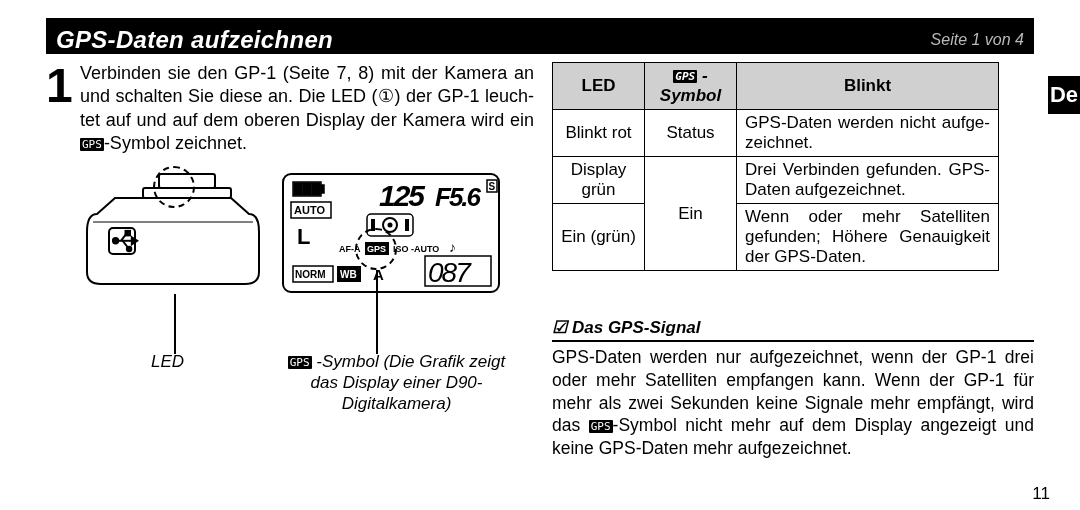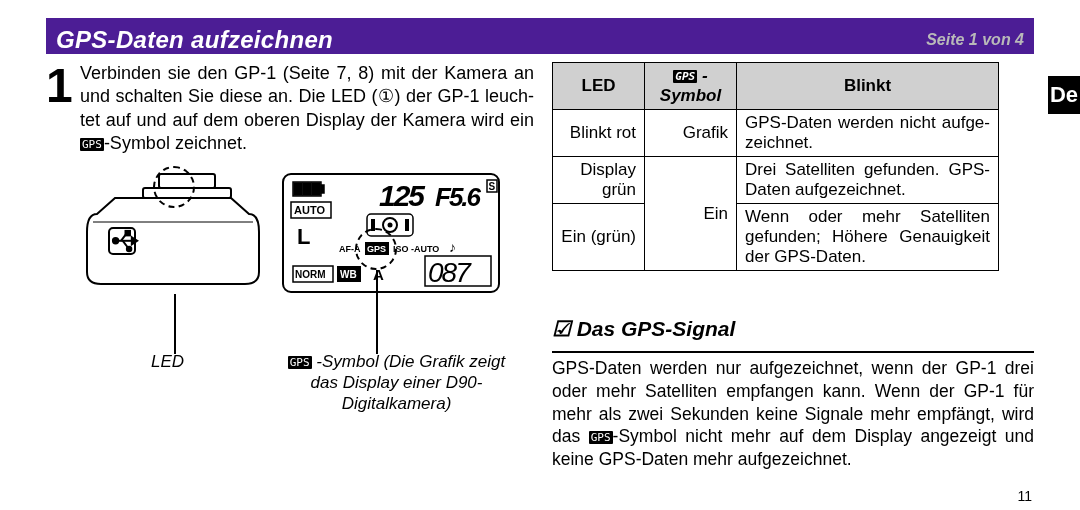--- a/index.html
+++ b/index.html
@@ -9,40 +9,40 @@
     font-family: Arial, Helvetica, sans-serif;
     font-size: 18px;
     color: #000;
     background: #fff;
     position: relative;
     padding: 18px 46px 10px 46px;
   }
 
   
   .header-bar {
-    background: #4c1d95;
+    background: #000000;
     color: #fff;
     height: 36px;
     display: flex;
     align-items: center;
     justify-content: space-between;
     padding: 8px 10px 0 10px;
     margin-bottom: 8px;
   }
   .header-title {
     font-size: 24px;
     font-weight: 700;
     font-style: italic;
     letter-spacing: 0.3px;
   }
   .header-page {
     font-size: 16px;
     font-style: italic;
     color: #b9b9b9;
-    font-weight: 700;
+    font-weight: 400;
   }
 
   .columns {
     display: flex;
     gap: 18px;
   }
   .col-left {
     width: 488px;
     flex: 0 0 auto;
   }
@@ -123,21 +123,21 @@
     border: 1px solid #000;
     padding: 3px 8px;
     vertical-align: middle;
   }
   table.gps th {
     background: #d0d0d0;
     font-weight: 700;
     text-align: center;
     font-size: 17px;
   }
-  table.gps td.c { text-align: right; padding-left: 8px; }
+  table.gps td.c { text-align: center; padding-left: 8px; }
   table.gps td.j { text-align: justify; }
   .gps-chip {
     display: inline-block;
     background:#000;
     color:#fff;
     font-size:11px;
     padding: 1px 2px;
     line-height: 1;
     border-radius: 1px;
     vertical-align: 1px;
@@ -145,35 +145,35 @@
   }
 
   
   .note {
     margin-top: 46px;
   }
   .note-title {
     border-bottom: 2px solid #000;
     font-weight: 700;
     font-style: italic;
-    font-size: 21px;
-    padding-bottom: 10px;
+    font-size: 17px;
+    padding-bottom: 2px;
     margin-bottom: 4px;
   }
   .note-body {
     text-align: justify;
     font-size: 17.5px;
     line-height: 1.3;
   }
 
   .pagenum {
     position: absolute;
     bottom: 6px;
-    right: 48px;
-    font-size: 14px;
+    right: 30px;
+    font-size: 17px;
   }
 
   
   .dashed-circle {
     position: absolute;
     border: 2px dashed #000;
     border-radius: 50%;
   }
   .leader {
     position: absolute;
@@ -303,27 +303,27 @@
 
     <table class="gps">
       <tbody>
           <tr>
         <th style="width:92px;">LED</th>
         <th style="width:92px;font-style:italic;"><span class="gps-chip">GPS</span><span> -Symbol</span></th>
         <th>Blinkt</th>
       </tr>
       <tr>
         <td class="c">Blinkt rot</td>
-        <td class="c">Grafik</td>
+        <td class="c">Status</td>
         <td class="j">GPS-Daten werden nicht aufge­zeichnet.</td>
       </tr>
       <tr>
         <td class="c">Display grün</td>
         <td class="c" rowspan="2">Ein</td>
-        <td class="j">Drei Satelliten gefunden. GPS-Daten aufgezeichnet.</td>
+        <td class="j">Drei Verbinden gefunden. GPS-Daten aufgezeichnet.</td>
       </tr>
       <tr>
         <td class="c">Ein (grün)</td>
         <td class="j">Wenn oder mehr Satelliten gefun­den; Höhere Genauigkeit der GPS-Daten.</td>
       </tr>
     </tbody>
       </table>
 
     <div class="note">
       <div class="note-title">

